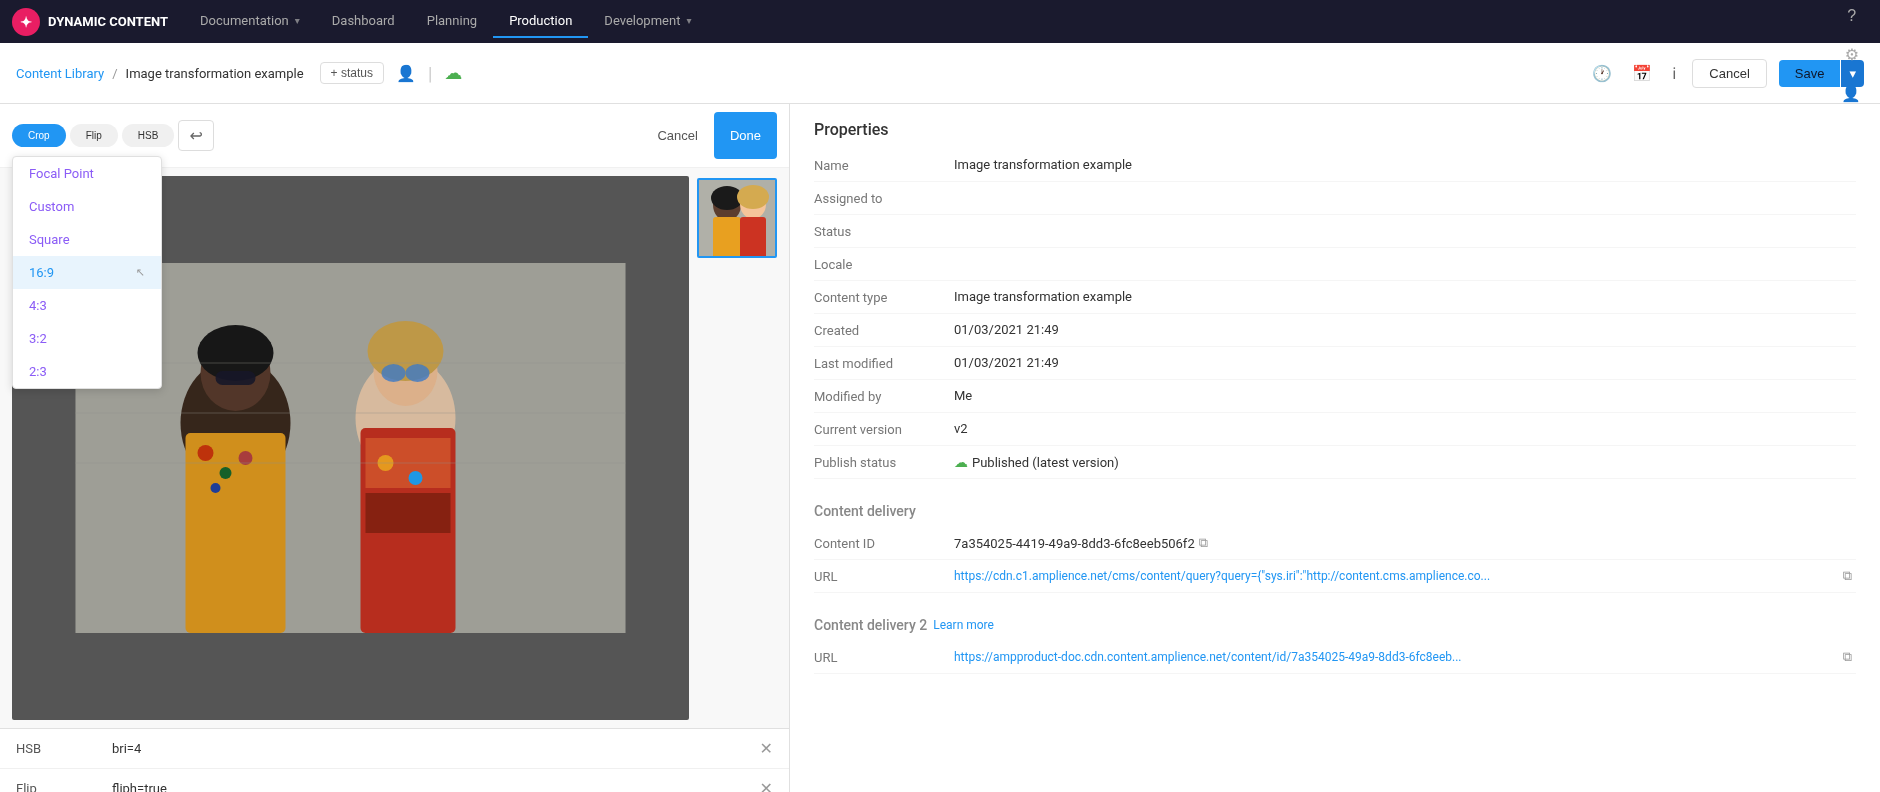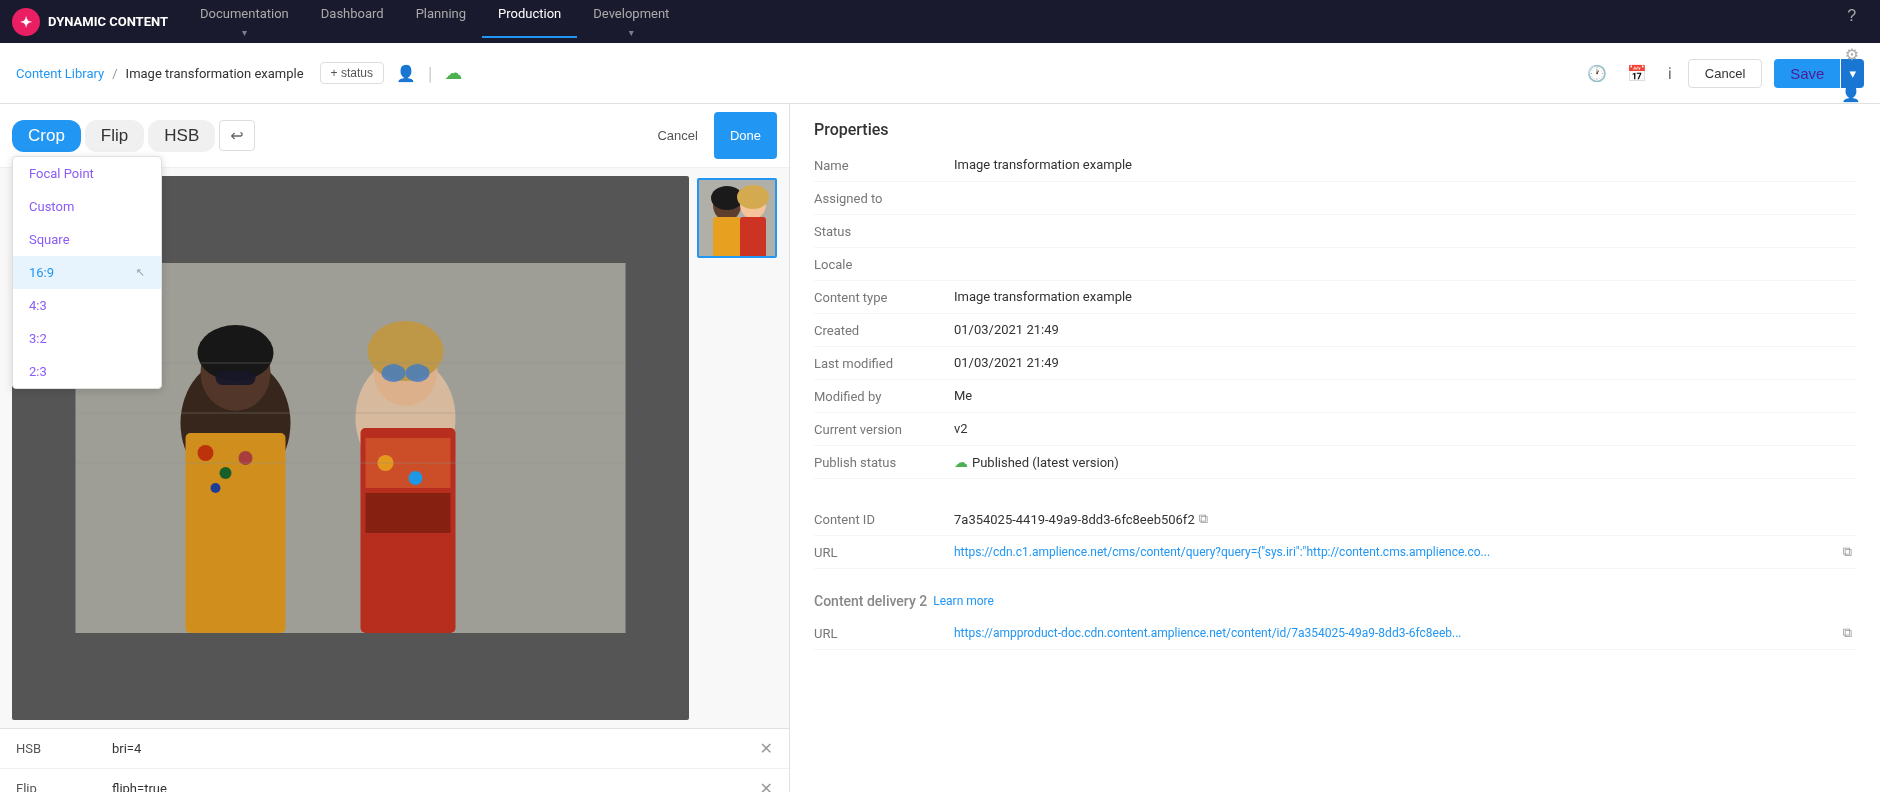--- a/index.html
+++ b/index.html
@@ -44,21 +44,20 @@
     .nav-item {
       color: #aaa;
       padding: 0 16px;
       height: 32px;
       display: flex;
       align-items: center;
       cursor: pointer;
       font-size: 13px;
       gap: 6px;
       border-bottom: 2px solid transparent;
-      flex-direction: column;
     }
     .nav-item.active { color: white; border-bottom: 2px solid #2196F3; }
     .nav-item .chevron { font-size: 10px; opacity: 0.7; }
     .nav-right {
       display: flex;
       align-items: center;
       gap: 12px;
       color: #aaa;
       flex-direction: column;
     }
@@ -119,25 +118,25 @@
       border: 1px solid #ddd;
       color: #333;
       padding: 6px 16px;
       border-radius: 4px;
       cursor: pointer;
       font-size: 13px;
     }
     .btn-save {
       background: #2196F3;
       border: none;
-      color: #4c1d95;
+      color: #0f172a;
       padding: 6px 16px;
       border-radius: 4px;
       cursor: pointer;
-      font-size: 15px;
+      font-size: 13px;
       display: flex;
       align-items: center;
       gap: 0;
     }
     .btn-save-arrow {
       background: #1976D2;
       border: none;
       color: white;
       padding: 6px 8px;
       border-radius: 0 4px 4px 0;
@@ -177,21 +176,21 @@
       padding: 8px 12px;
       background: white;
       border-bottom: 1px solid #f0f0f0;
       gap: 4px;
     }
     .tab-btn {
       padding: 6px 16px;
       border-radius: 12px;
       border: none;
       cursor: pointer;
-      font-size: 17px;
+      font-size: 10px;
       font-weight: 500;
     }
     .tab-btn.active-tab {
       background: #2196F3;
       color: white;
     }
     .tab-btn.inactive-tab {
       background: #f0f0f0;
       color: #333;
     }
@@ -607,20 +606,21 @@
 
       <div class="prop-row">
         <span class="prop-key">Publish status</span>
         <span class="prop-val published-val">
           <span class="published-icon">☁</span>
           <span>Published (latest version)</span>
         </span>
       </div>
     </div>
 
+    <div class="section-header">Content delivery</div>
     <div class="prop-section">
       <div class="prop-row">
         <span class="prop-key">Content ID</span>
         <span class="prop-val">
           <span class="id-row">
             <span>7a354025-4419-49a9-8dd3-6fc8eeb506f2</span>
             <button class="copy-icon-btn">⧉</button>
           </span>
         </span>
       </div>

